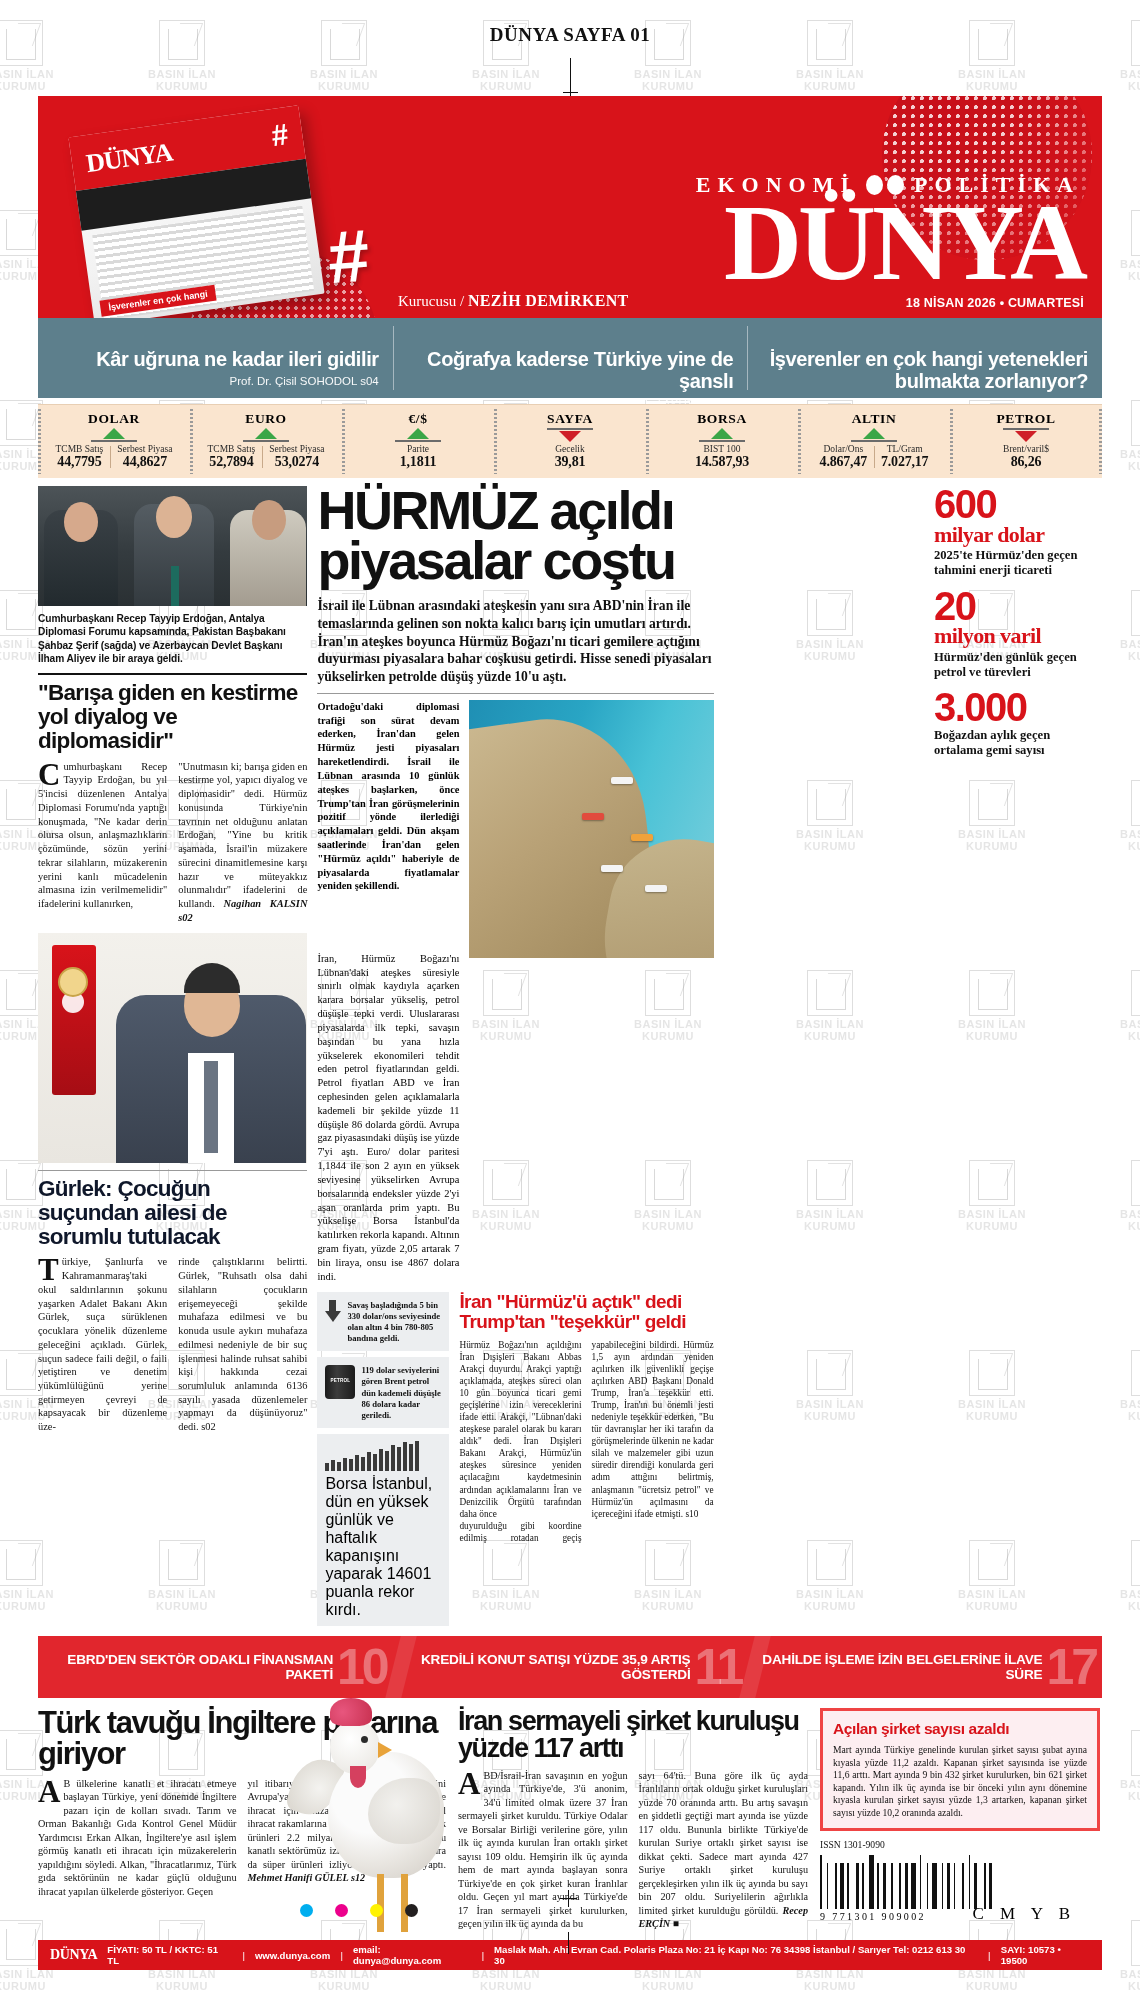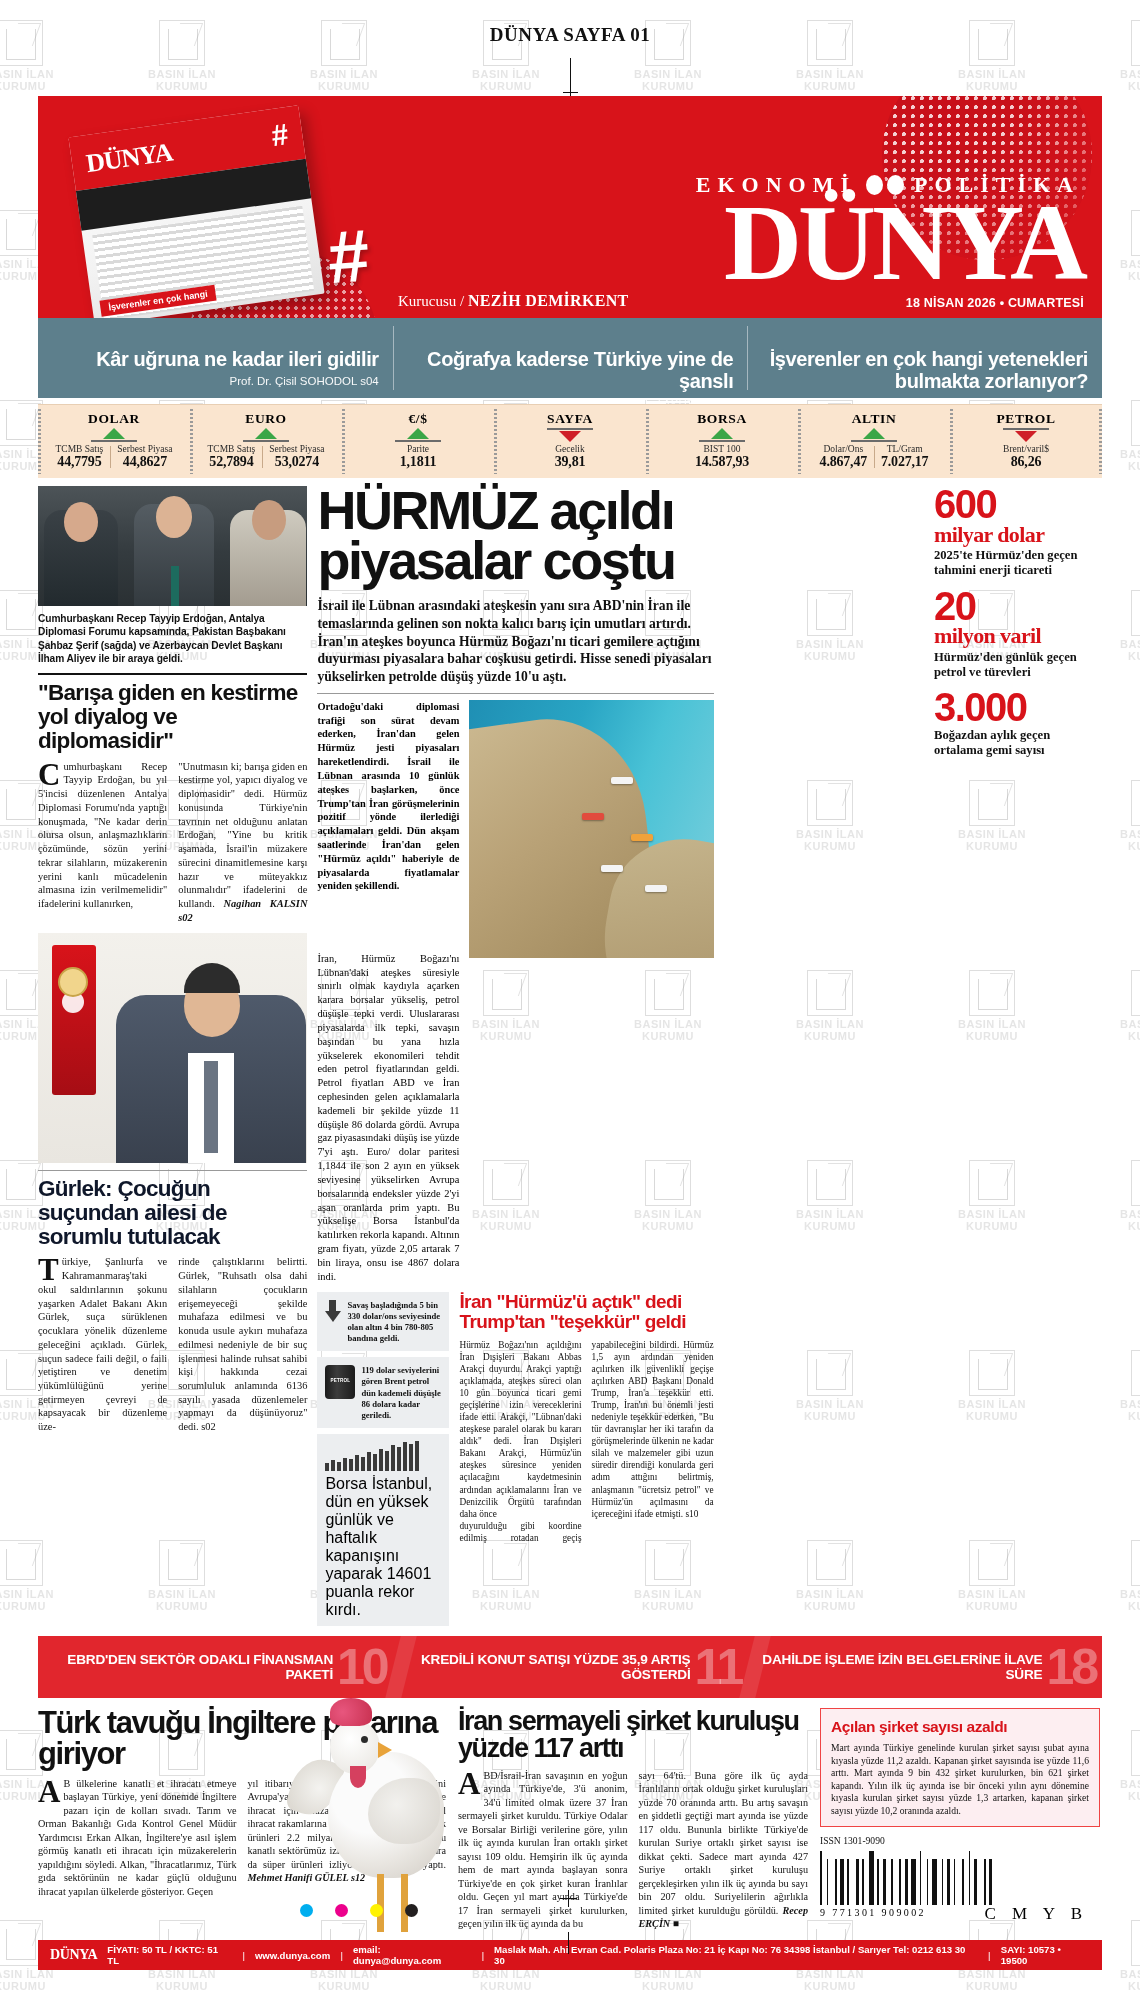--- a/index.html
+++ b/index.html
@@ -322,39 +322,39 @@
   .chicken .wat  { position:absolute; right: 84px; top: 80px; width: 16px; height: 22px; border-radius: 0 0 50% 50%;
     background:#d5405f;}
   .chicken .beak { position:absolute; right: 58px; top: 56px; width: 0; height:0;
     border-top: 8px solid transparent; border-bottom: 8px solid transparent; border-left: 14px solid #e8a33a;}
   .chicken .eye  { position:absolute; right: 82px; top: 50px; width: 7px; height:7px; border-radius:50%; background:#2b2b2b;}
   .chicken .leg  { position:absolute; bottom: 4px; width: 7px; height: 58px; background:#e0a23c;}
   .chicken .leg.l{ right: 66px;} .chicken .leg.r{ right: 42px;}
   .chicken .tail { position:absolute; right: 112px; bottom: 120px; width: 46px; height: 58px; border-radius: 60% 10% 60% 20%;
     background: radial-gradient(circle at 60% 50%, #f4f3f0, #d9d5cd); transform: rotate(18deg);}
 
-  .pinkbox { background:#fdeef1; border: 1px solid #ef4444; padding: 9px 10px; }
+  .pinkbox { background:#fdeef1; border: 3px solid #ef4444; padding: 9px 10px; }
   .pinkbox h4 { color:#d8131a; font-weight:bold; font-size: 15.5px; line-height:1.1; letter-spacing:-.4px;}
   .pinkbox .pb-body { font-family:"Liberation Serif",serif; font-size: 9.6px; line-height:1.3; text-align:justify;
     margin-top: 7px; color:#111;}
   .issn { font-family:"Liberation Serif",serif; font-size: 9.6px; margin-top: 8px; color:#111;}
   .barcode { margin-top: 5px; height: 54px; display:flex; align-items:flex-end; gap:1px; }
   .barcode i { display:block; background:#111; }
   .barcode-num { font-family:"Liberation Serif",serif; font-size: 10px; letter-spacing: 2.4px; margin-top:2px;}
 
   
   .footer {
     margin: 10px 38px 0; height: 30px; background:#d8131a; color:#fff; display:flex; align-items:center;
     padding: 0 12px; gap: 10px; font-size: 9.6px; font-weight: bold;
   }
   .footer .fl { font-family:"Liberation Serif",serif; font-size: 14px; font-weight:bold; letter-spacing:-.4px;}
   .footer .sep { opacity:.7; }
 
   
-  .regbar { position: absolute; left: 0; right: 0; bottom: 40px; height: 34px; }
+  .regbar { position: absolute; left: 0; right: 12px; bottom: 40px; height: 34px; }
   .regbar .dots { position:absolute; left: 300px; top: 8px; display:flex; gap: 22px;}
   .regbar .dots i { width: 13px; height: 13px; border-radius:50%; display:block;}
   .regbar .plus { position:absolute; left: 560px; top: 2px; width: 17px; height: 1px; background:#111;}
   .regbar .plus:after{ content:""; position:absolute; left:8px; top:-8px; width:1px; height:17px; background:#111;}
   .regbar .vline { position:absolute; left: 568px; bottom: -24px; width:1px; height: 22px; background:#111;}
   .cmyb { position:absolute; right: 52px; bottom: 6px; font-family:"Liberation Serif",serif; font-size: 17px;
     letter-spacing: 6px; display:flex; gap:0; }
 </style>
 </head>
 <body>
@@ -755,21 +755,21 @@
       <div class="band-cell">
         <div class="t">EBRD'DEN SEKTÖR ODAKLI FİNANSMAN PAKETİ</div>
         <div class="n">10</div>
       </div>
       <div class="band-cell">
         <div class="t">KREDİLİ KONUT SATIŞI YÜZDE 35,9 ARTIŞ GÖSTERDİ</div>
         <div class="n">11</div>
       </div>
       <div class="band-cell">
         <div class="t">DAHİLDE İŞLEME İZİN BELGELERİNE İLAVE SÜRE</div>
-        <div class="n">18</div>
+        <div class="n">17</div>
       </div>
     </div>
 
   <div class="bottom">
     <div class="b-left">
       <div class="b-head">Türk tavuğu İngiltere pazarına giriyor</div>
       <div class="b-body">
         <p class="dropcap">AB ülkelerine kanatlı et ihracatı etmeye başlayan Türkiye, yeni dönemde İngiltere pazarı için de kolları sıvadı. Tarım ve Orman Bakanlığı Gıda Kontrol Genel Müdür Yardımcısı Erkan Alkan, İngiltere'ye asıl işlem görmüş kanatlı eti ihracatı için müzakerelerin yapıldığını söyledi. Alkan, "İhracatlarımız, Türk gıda sektörünün ne kadar güçlü olduğunu ihracat yapılan ülkelerde gösteriyor. Geçen</p>
         <p>
           <span>yıl itibarıyla asıl işlem görmüş kanatlı etini Avrupa'ya ihracatına başladık. Şimdi İngiltere'ye ihracat için müzakere ediyoruz. Geçen yıl ihracat rakamlarına bakıldığında su ve balıkçılık ürünleri 2.2 milyar dolarla fark artı. Bunu kanatlı sektörümüz izliyor. Bu ürünlerden sonra da süper ürünleri izliyor" açıklamasını yaptı.</span>

